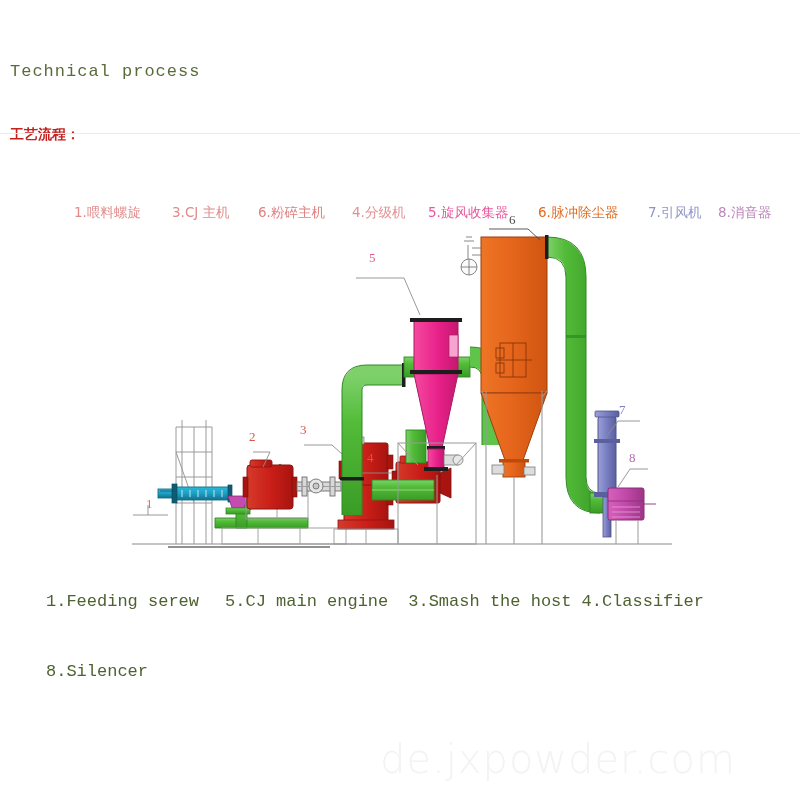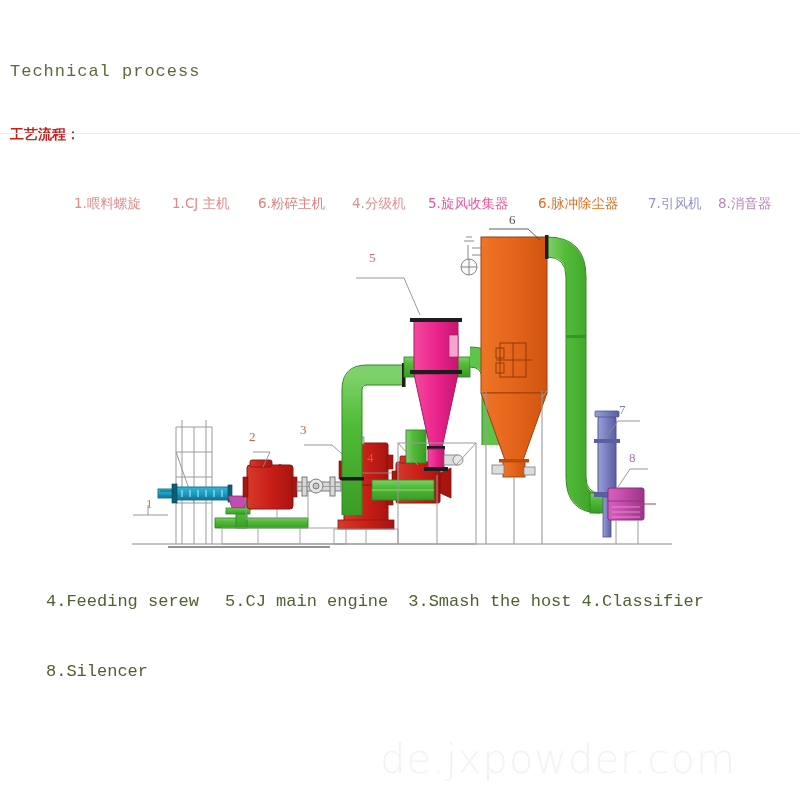--- a/index.html
+++ b/index.html
@@ -25,21 +25,21 @@
     font-size:14px;font-weight:bold;
     color:#c3201f;white-space:nowrap;
   }
   .hdr-rule{
     position:absolute;left:0;top:133px;width:800px;height:1px;
     background:#ececec;
   }
 
   
   .cn-row{
-    position:absolute;left:0;top:195px;width:706px;height:24px;text-decoration:underline;
+    position:absolute;left:0;top:204px;width:706px;height:24px;text-decoration:underline;
   }
   .cn-item{
     position:absolute;top:0;
     font-family:"DejaVu Sans", sans-serif;
     font-size:13.5px;white-space:nowrap;
   }
 
   
   .diagram{
     position:absolute;left:0;top:215px;width:800px;height:355px;
@@ -72,21 +72,21 @@
 <body>
 
 <div class="page">
 
   <div class="hdr-en" style="color: rgb(90, 107, 59);">Technical process</div>
   <div class="hdr-cn" style="color: rgb(195, 32, 31); margin-top: 28px;">工艺流程：</div>
   <div class="hdr-rule"></div>
 
   <div class="cn-row">
     <div class="cn-item" style="left: 74px; color: rgb(227, 139, 139);">1.喂料螺旋</div>
-    <div class="cn-item" style="left: 172px; color: rgb(224, 138, 138);">1.CJ 主机</div>
+    <div class="cn-item" style="left: 172px; color: rgb(224, 138, 138);">3.CJ 主机</div>
     <div class="cn-item" style="left: 258px; color: rgb(224, 128, 128);">6.粉碎主机</div>
     <div class="cn-item" style="left: 352px; color: rgb(227, 144, 144);">4.分级机</div>
     <div class="cn-item" style="left: 428px; color: rgb(232, 86, 155);">5.旋风收集器</div>
     <div class="cn-item" style="left: 538px; color: rgb(224, 106, 30);">6.脉冲除尘器</div>
     <div class="cn-item" style="left: 648px; color: rgb(143, 147, 200);">7.引风机</div>
     <div class="cn-item" style="left: 718px; color: rgb(187, 134, 187);">8.消音器</div>
   </div>
 
   <div class="diagram">
   <svg width="800" height="355" viewBox="0 0 800 355" xmlns="http://www.w3.org/2000/svg">
@@ -388,21 +388,21 @@
       <text x="369" y="47" fill="#e05a96">5</text>
       <text x="509" y="9" fill="#4a4a4a">6</text>
       <text x="619" y="199" fill="#7e82bd">7</text>
       <text x="629" y="247" fill="#b070b0">8</text>
     </g>
 
   </svg>
   </div>
 
   <div class="cap cap-l1" style="color: rgb(78, 97, 48);">
-    <span>4.Feeding serew</span><span class="cap-gap-a"></span><span>5.CJ main engine</span><span class="cap-gap-b"></span><span>3.Smash the host</span><span class="cap-gap-c"></span><span>4.Classifier</span>
+    <span>1.Feeding serew</span><span class="cap-gap-a"></span><span>5.CJ main engine</span><span class="cap-gap-b"></span><span>3.Smash the host</span><span class="cap-gap-c"></span><span>4.Classifier</span>
   </div>
   <div class="cap cap-l3" style="color: rgb(78, 97, 48);">
     <span>8.Silencer</span>
   </div>
 
   <div class="wm" style="color: rgb(243, 243, 243);">de.jxpowder.com</div>
 
 </div>
 
 </body></html>

